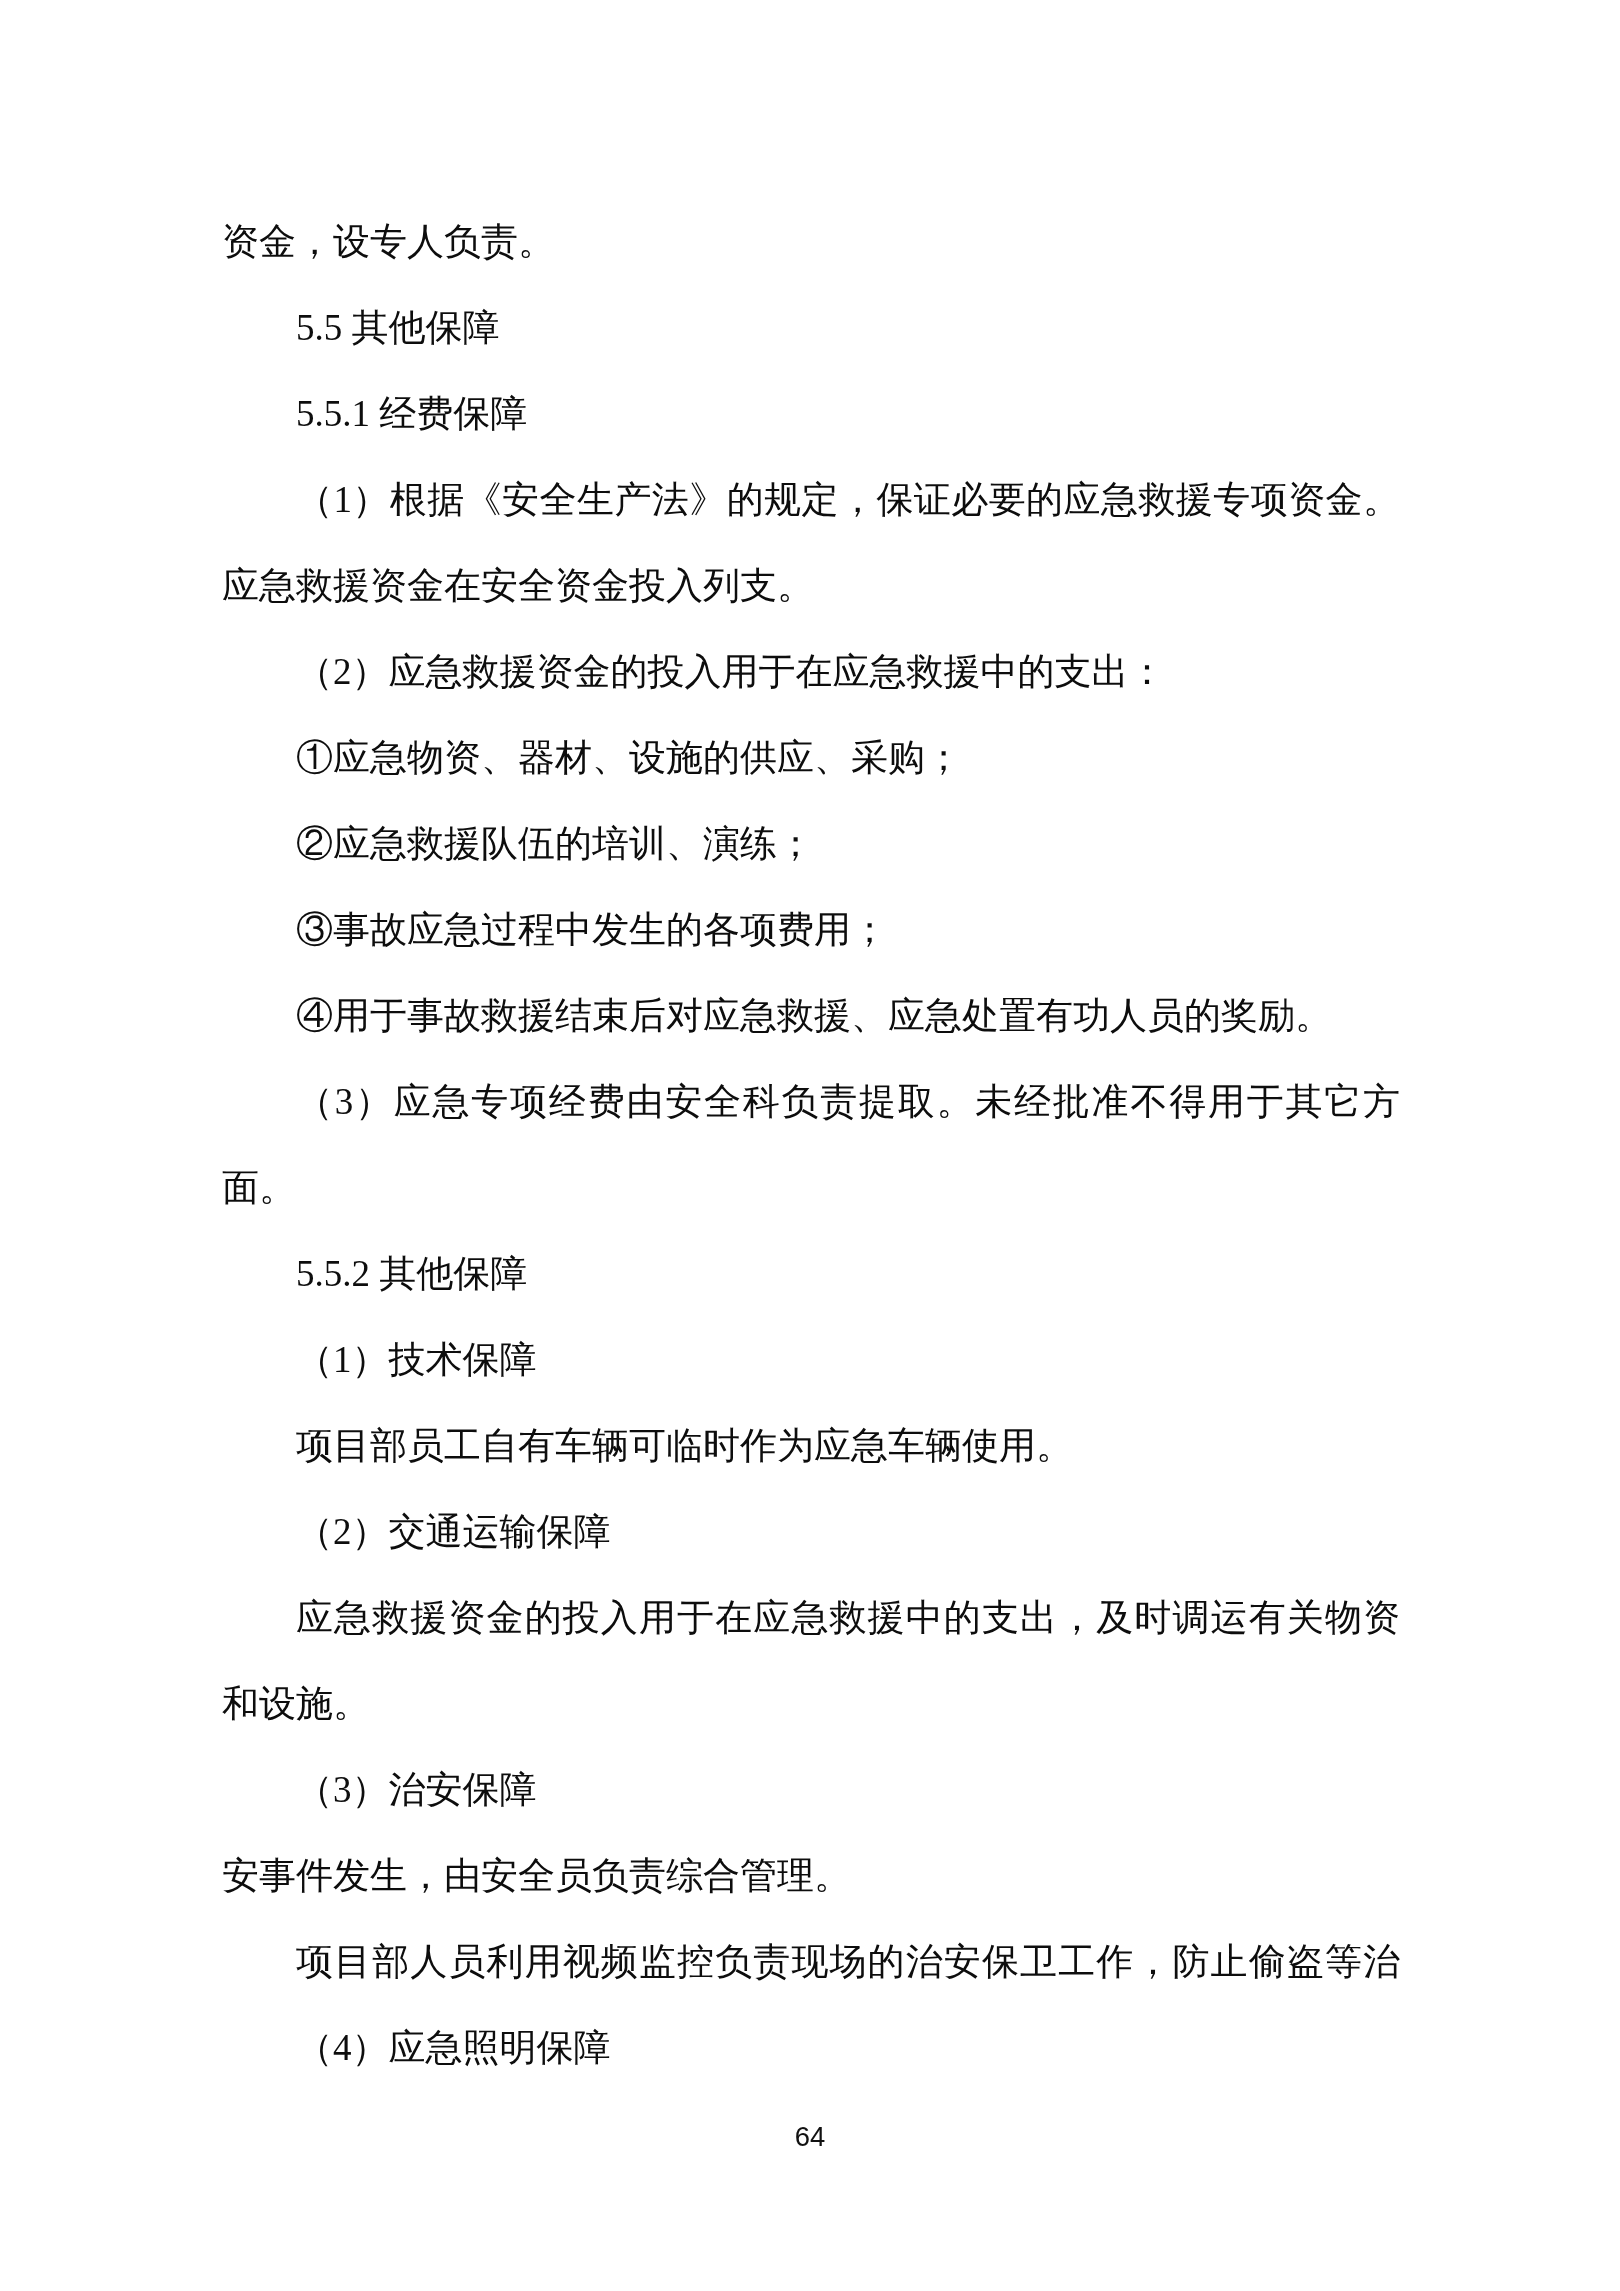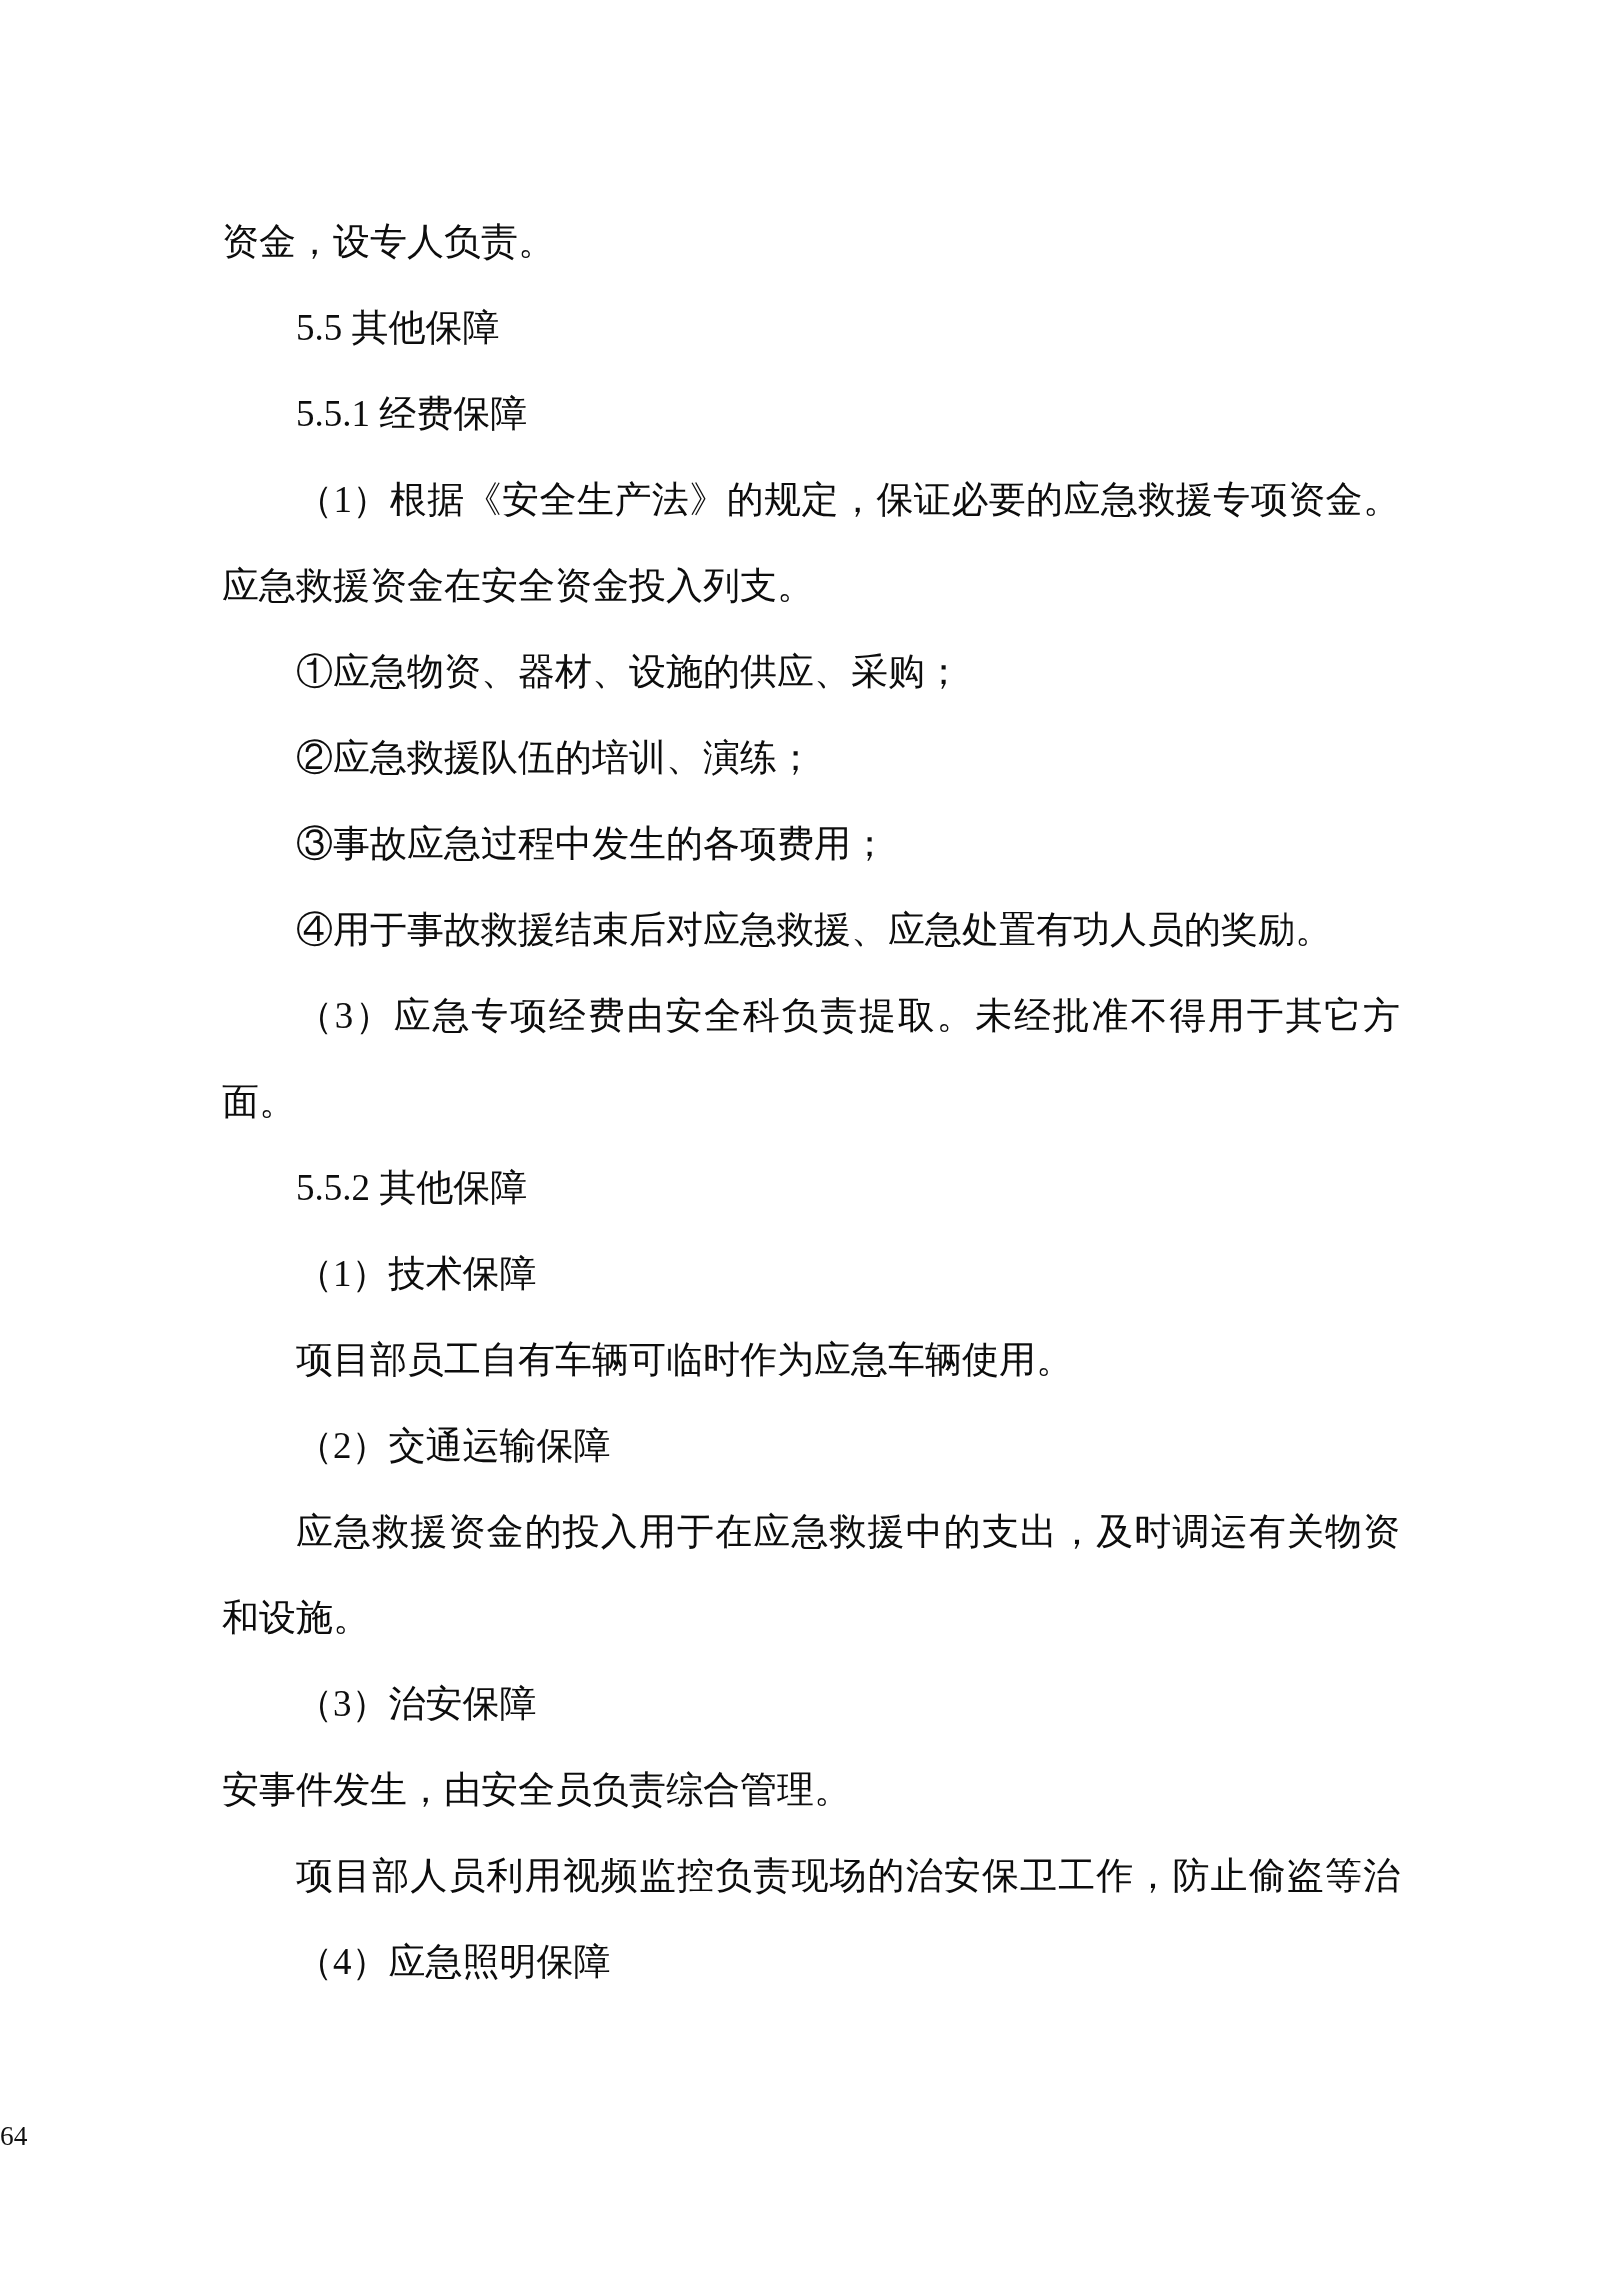--- a/index.html
+++ b/index.html
@@ -44,35 +44,37 @@
     text-align: justify;
     text-align-last: justify;
   }
   .page-number {
     position: absolute;
     top: 2117px;
     left: 0;
     width: 100%;
     height: 39px;
     line-height: 39px;
+    text-align: center;
     font-size: 27.4px;
-    font-family: Liberation Serif, serif;
+    font-family: Liberation Sans, sans-serif;
     color: #111111;
   }
 </style>
 </head>
 <body>
 
 <div class="page">
   <div class="content">
       <div class="line">资金，设专人负责。</div>
       <div class="line bold indent">5.5 其他保障</div>
       <div class="line bold indent">5.5.1 经费保障</div>
       <div class="line indent justify">（1）根据《安全生产法》的规定，保证必要的应急救援专项资金。</div>
       <div class="line">应急救援资金在安全资金投入列支。</div>
+      <div class="line indent">（2）应急救援资金的投入用于在应急救援中的支出：</div>
       <div class="line indent">①应急物资、器材、设施的供应、采购；</div>
       <div class="line indent">②应急救援队伍的培训、演练；</div>
       <div class="line indent">③事故应急过程中发生的各项费用；</div>
       <div class="line indent">④用于事故救援结束后对应急救援、应急处置有功人员的奖励。</div>
       <div class="line indent justify">（3）应急专项经费由安全科负责提取。未经批准不得用于其它方</div>
       <div class="line">面。</div>
       <div class="line bold indent">5.5.2 其他保障</div>
       <div class="line indent">（1）技术保障</div>
       <div class="line indent">项目部员工自有车辆可临时作为应急车辆使用。</div>
       <div class="line indent">（2）交通运输保障</div>

